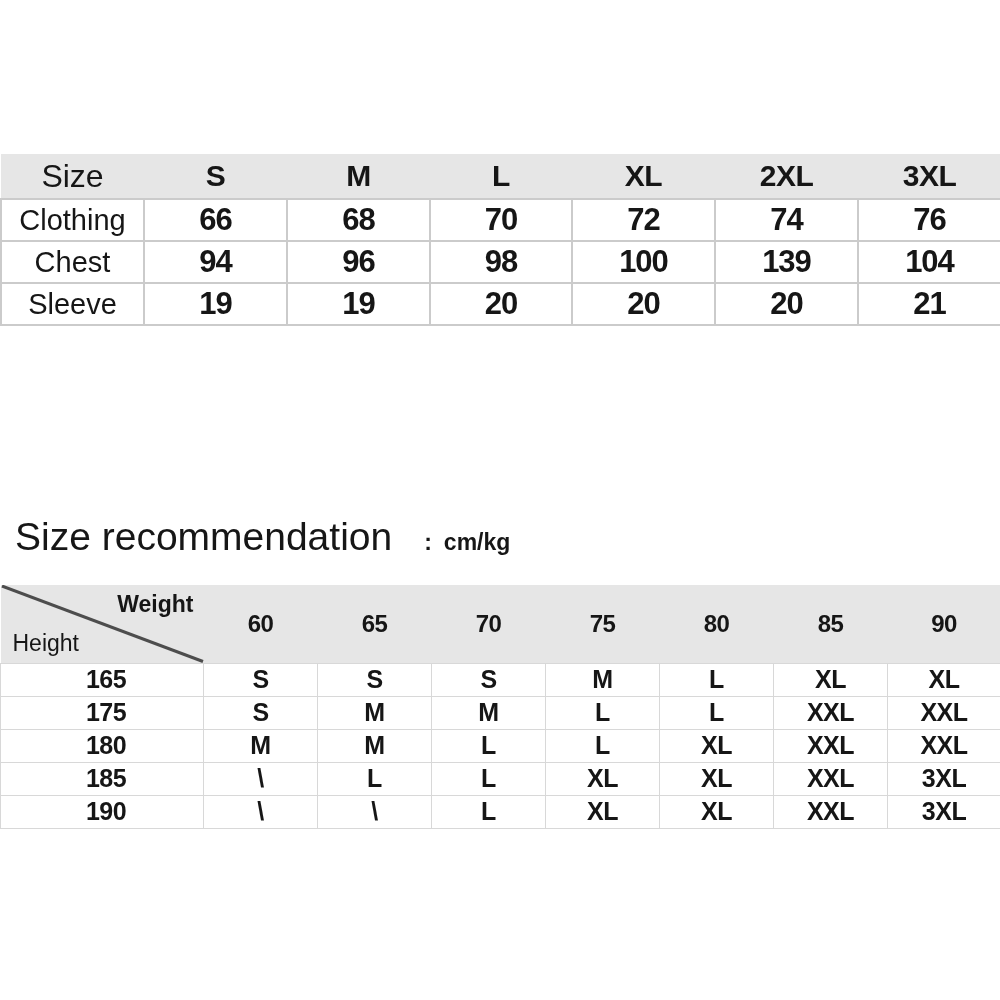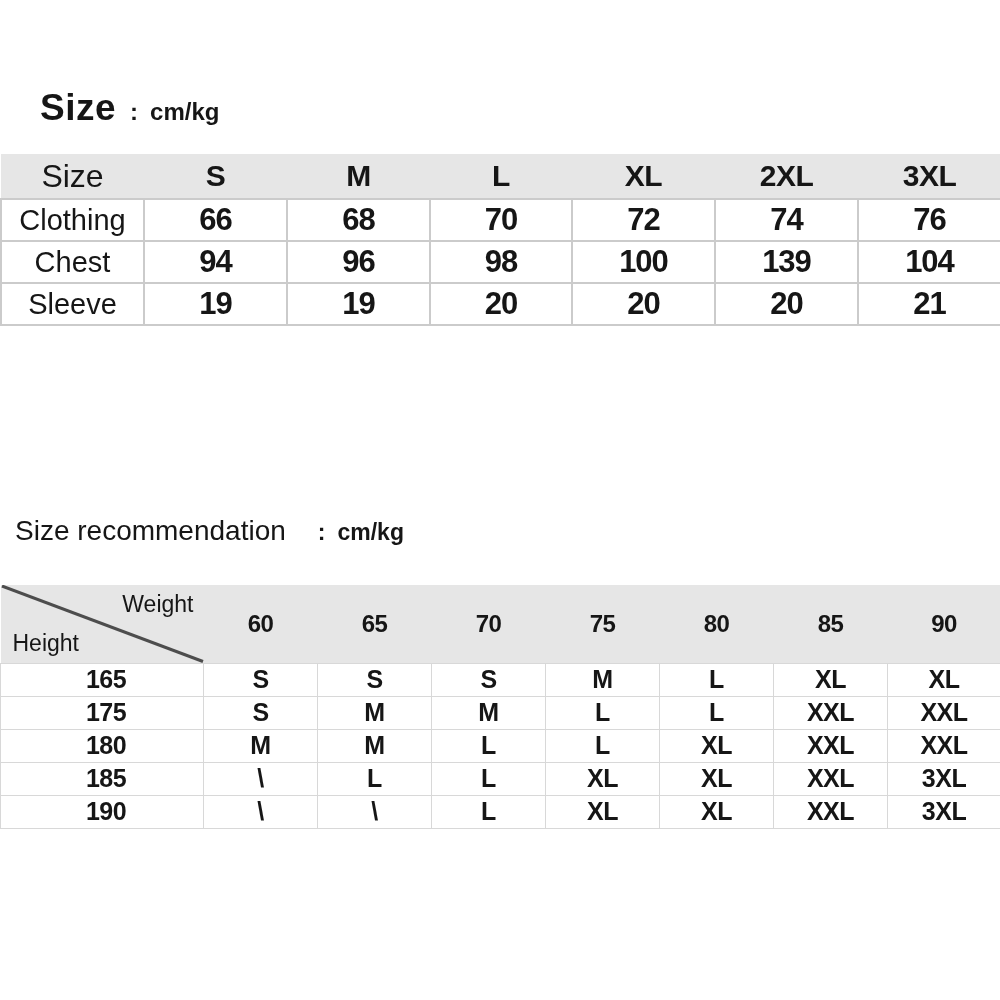--- a/index.html
+++ b/index.html
@@ -7,21 +7,21 @@
     width:1000px; height:1000px; background:#ffffff;
     font-family:"Liberation Sans", sans-serif; color:#161616;
   }
   .page { position:relative; width:1000px; height:1000px; background:#fff; overflow:hidden; }
 
   
   .sec-title { position:absolute; white-space:nowrap; line-height:1; }
   #title1 { left:40px; top:89px; }
   #title1 .t-label { font-size:37px; font-weight:700; letter-spacing:0.5px; }
   #title2 { left:15px; top:517px; }
-  #title2 .t-label { font-size:28px; font-weight:400; }
+  #title2 .t-label { font-size:39px; font-weight:400; }
   .t-sep  { font-size:24px; font-weight:700; margin-left:14px; }
   .t-unit { font-size:24px; font-weight:700; margin-left:12px; }
   #title2 .t-sep { margin-left:32px; font-size:23px; }
   #title2 .t-unit { font-size:23px; }
 
   
   table { position:absolute; left:0; width:1000px; border-collapse:collapse; table-layout:fixed; }
   th, td { text-align:center; vertical-align:middle; overflow:hidden; }
   th { background:#e6e6e6; border:none; }
 
@@ -34,31 +34,28 @@
 
   
   #table2 { top:585px; }
   #table2 th { height:78px; font-size:24px; font-weight:700; letter-spacing:-0.5px; }
   #table2 td { height:33px; border:1.5px solid #d8d8d8; font-size:25px; font-weight:700; letter-spacing:-0.5px; }
   #table2 td.height-col { font-size:25px;padding-left:8px; }
 
   
   th.corner { position:relative; }
   th.corner svg { position:absolute; left:0; top:0; width:100%; height:100%; display:block; }
-  .corner-weight { position:absolute; top:6px; right:10px; font-size:23px; font-weight:400; letter-spacing:0; }
+  .corner-weight { position:absolute; top:6px; right:10px; font-size:23px; font-weight:700; letter-spacing:0; }
   .corner-height { position:absolute; bottom:6px; left:12px; font-size:23px; font-weight:400; letter-spacing:0; }
 </style>
 </head>
 <body>
 
 <div class="page">
 
-  <div class="sec-title" id="title1">
-    <span class="t-label">Size</span><span class="t-sep">:</span><span class="t-unit">cm/kg</span>
-  </div>
 
   <table id="table1">
     <colgroup>
       <col style="width:143px">
         <col style="width:143px">
         <col style="width:143px">
         <col style="width:142px">
       <col style="width:143px">
         <col style="width:143px">
         <col style="width:143px">

